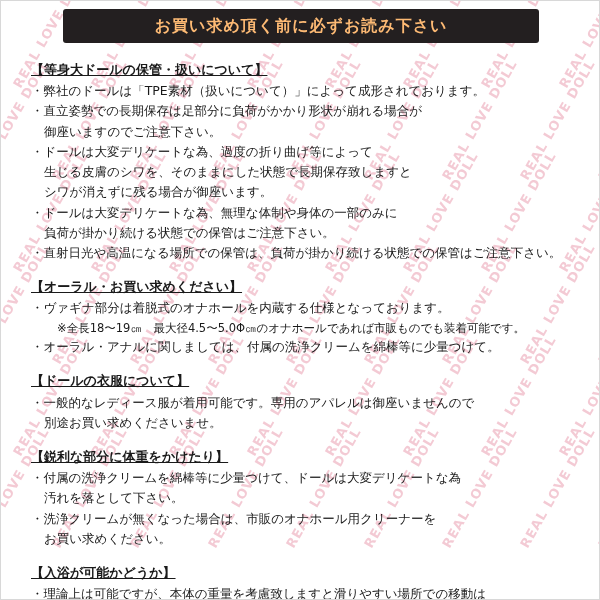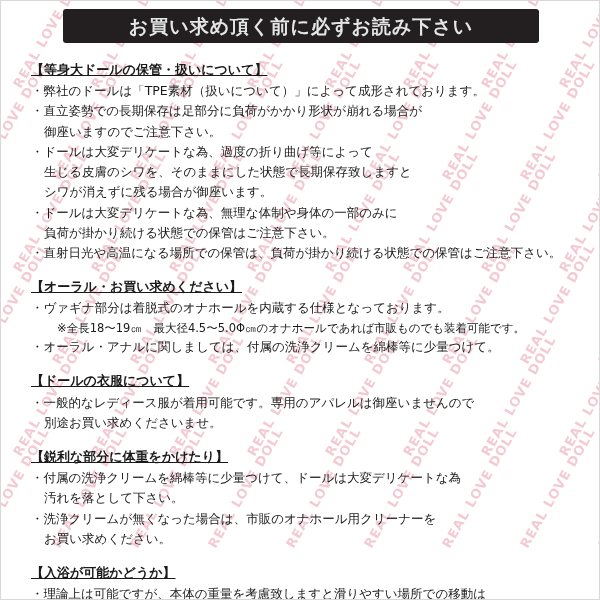--- a/index.html
+++ b/index.html
@@ -50,22 +50,22 @@
     width: 476px;
     height: 34px;
     background: #231f20;
     border-radius: 3px;
     z-index: 2;
     display: flex;
     align-items: center;
     justify-content: center;
   }
   .banner-title {
-    color: #e5e5e5;
-    font-size: 19px;
+    color: #fdba74;
+    font-size: 16px;
     font-weight: bold;
     letter-spacing: 1px;
     line-height: 1;
   }
   
   .content {
     position: absolute;
     left: 30px;
     top: 58px;
     width: 548px;

